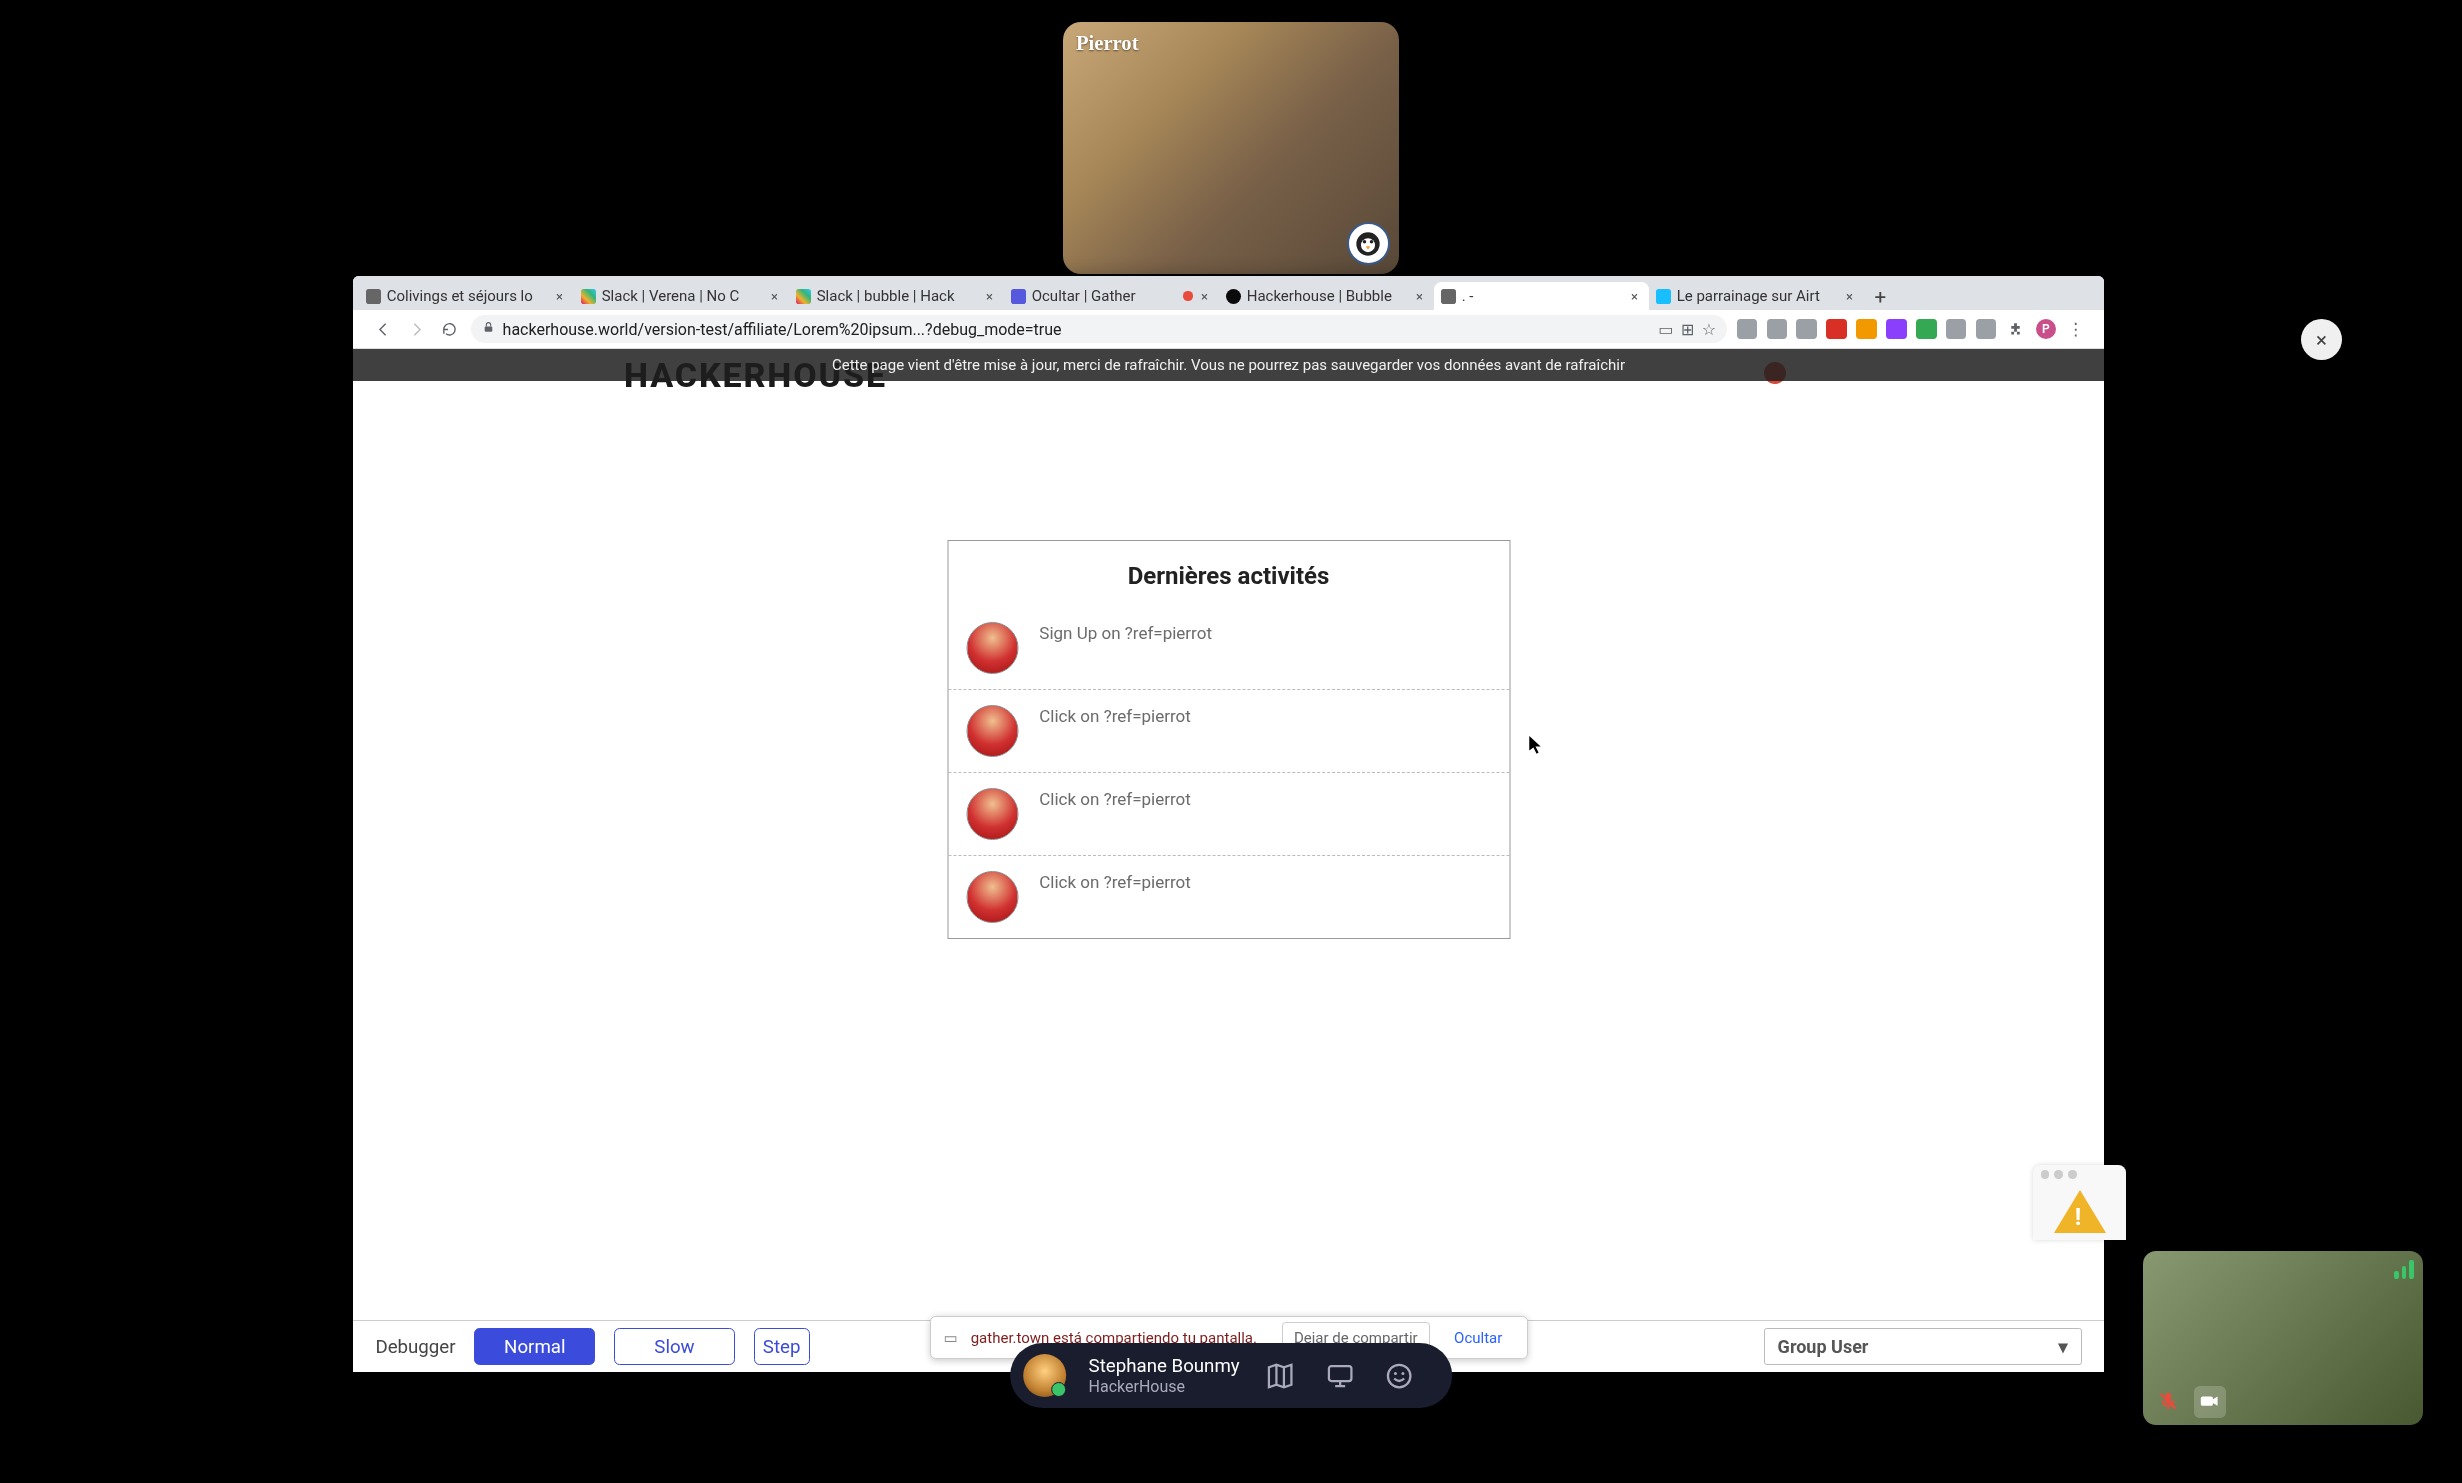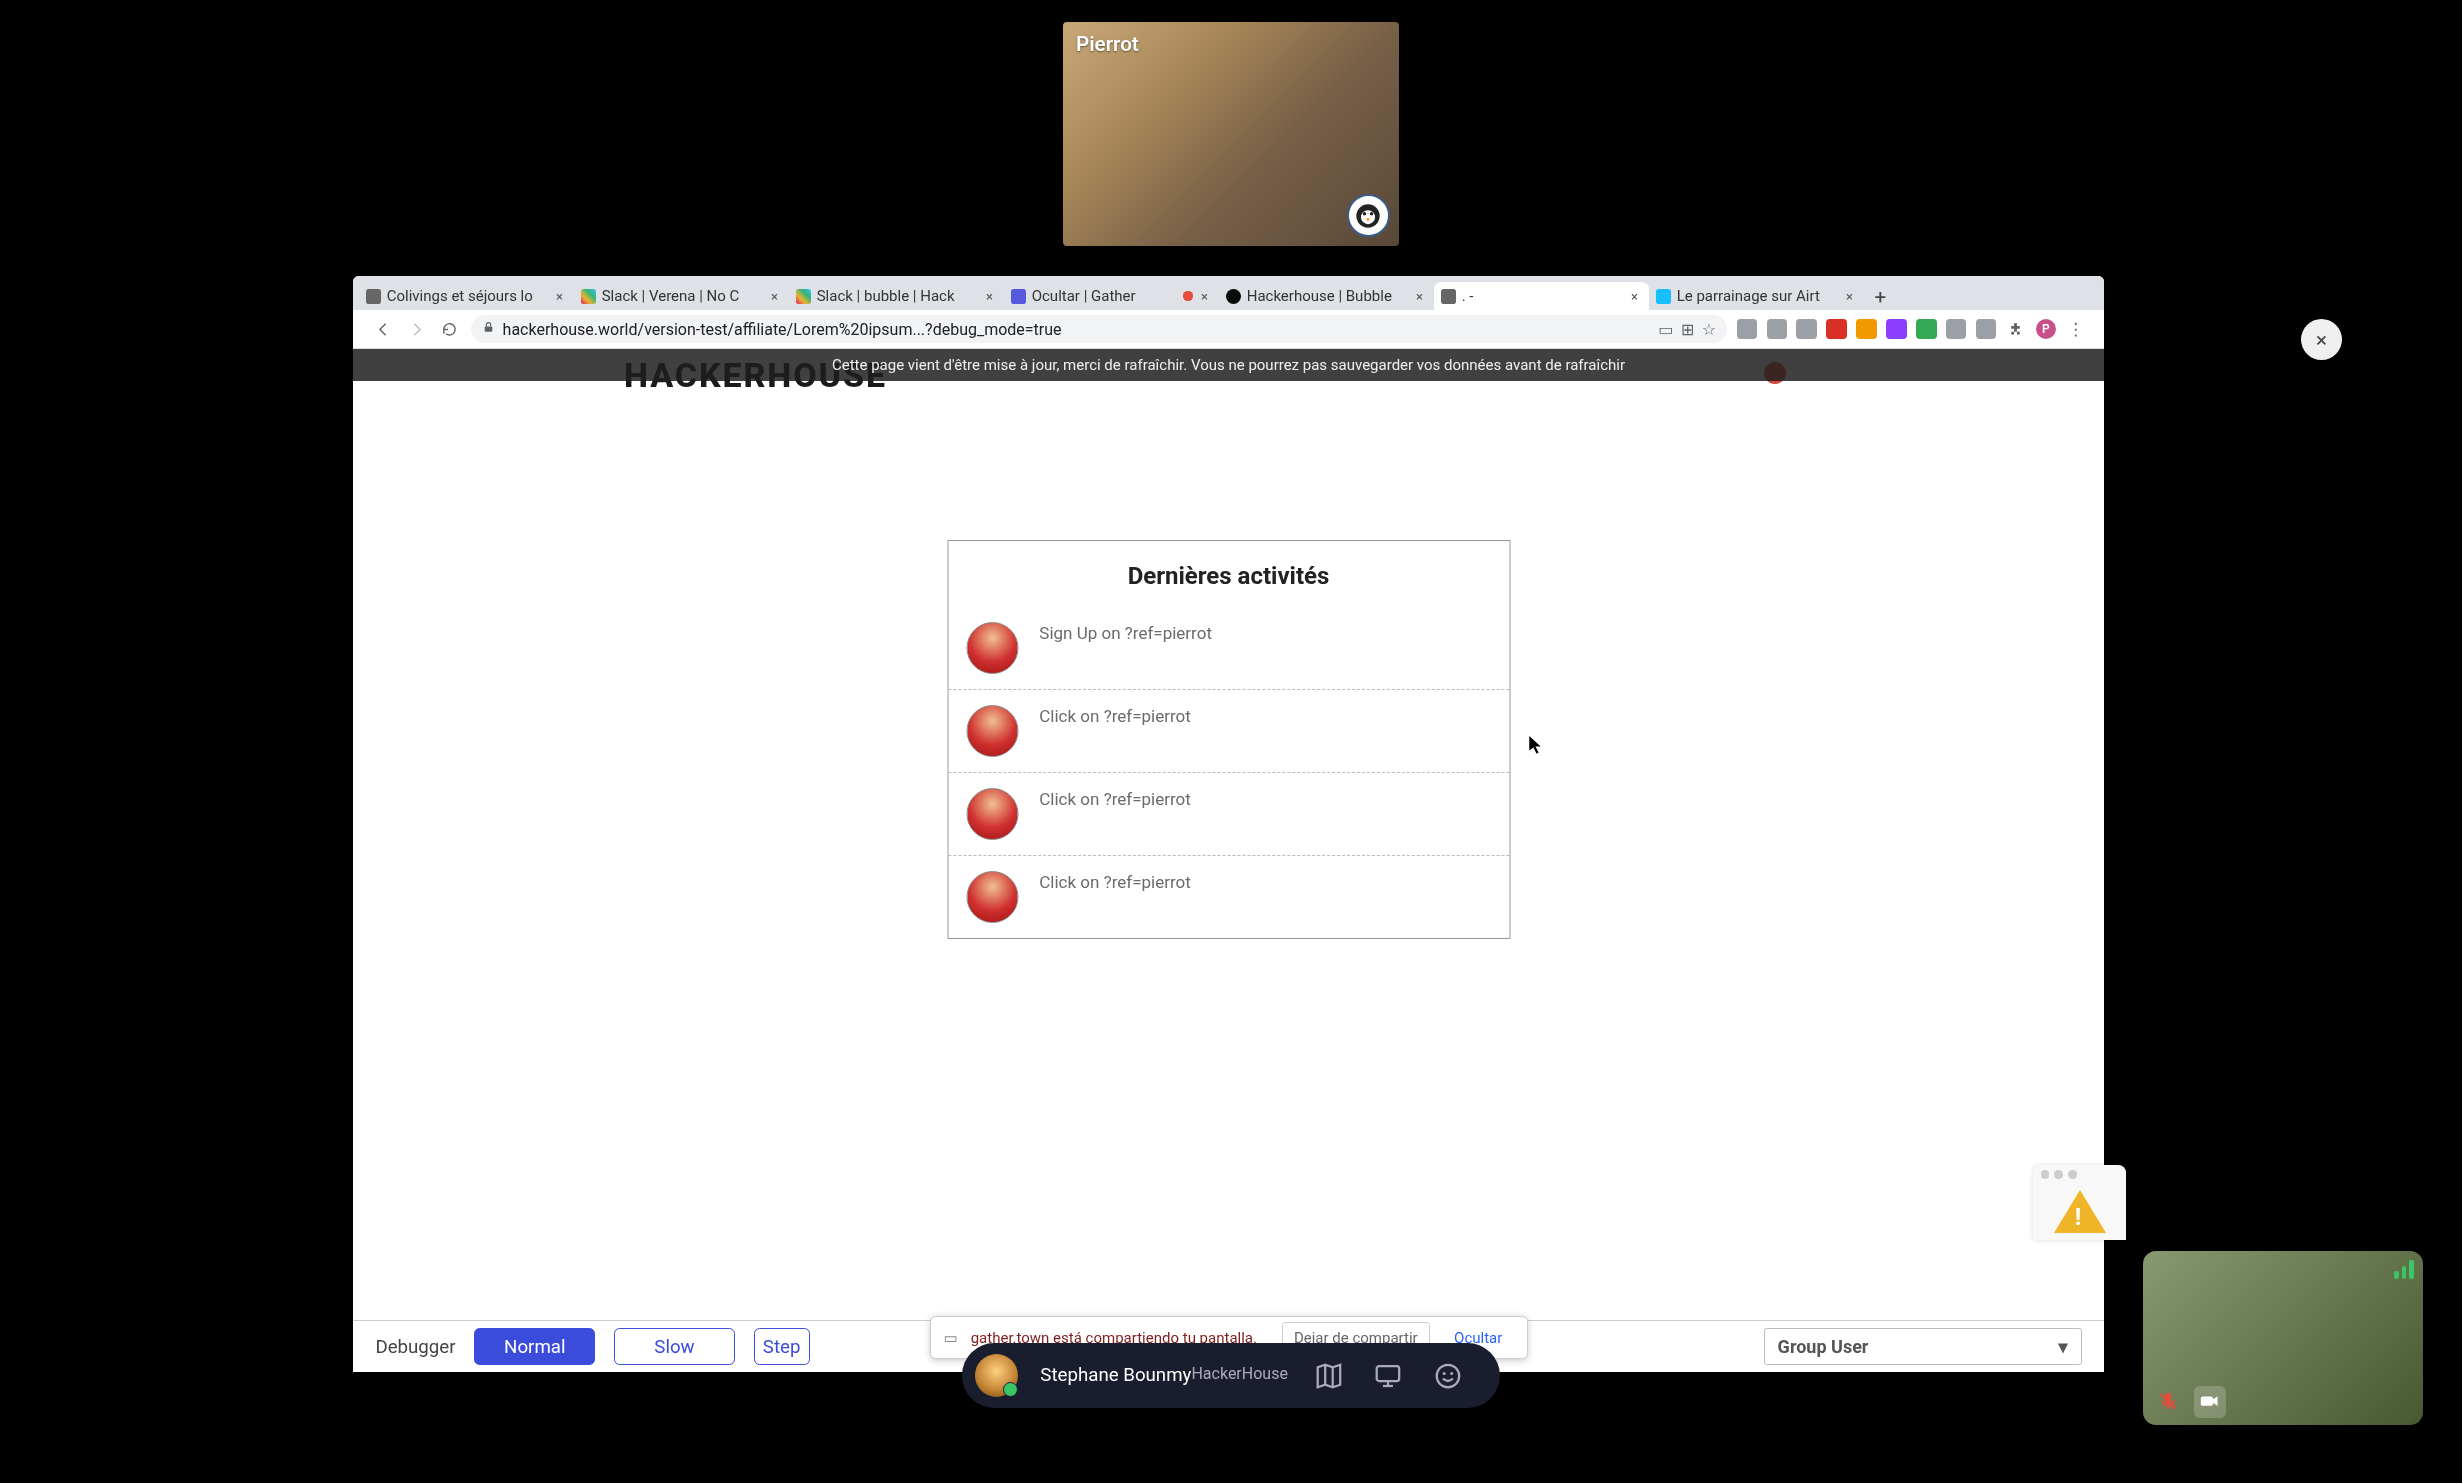--- a/index.html
+++ b/index.html
@@ -12,24 +12,25 @@
     position: relative;
   }
 
   
   .video-top {
     position: absolute;
     top: 22.4px;
     left: 50%;
     transform: translateX(-50%);
     width: 336px;
-    height: 224px;
-    border-radius: 4px;
+    height: 252px;
+    border-radius: 18px;
     background: linear-gradient(135deg, #c8a878 0%, #a88858 30%, #786048 60%, #584838 100%);
     overflow: hidden;
+    font-family: Liberation Serif, serif;
   }
   .video-top-label {
     position: absolute;
     top: 9.3px;
     left: 13px;
     color: #fff;
     font-size: 20.6px;
     font-weight: 600;
     text-shadow: 0 0.9px 1.9px rgba(0,0,0,0.5);
   }
@@ -352,21 +353,21 @@
   }
   .dock-avatar::after {
     content: '';
     position: absolute;
     bottom: 0; right: 0;
     width: 13px; height: 13px;
     border-radius: 50%;
     background: #3ac569;
     border: 1.9px solid #1a1d2e;
   }
-  .dock-name { display: flex; line-height: 1.2; }
+  .dock-name { display: flex; flex-direction: column; line-height: 1.2; }
   .dock-name .primary { color: #fff; font-size: 18.7px; }
   .dock-name .secondary { color: #aab; font-size: 16px; }
   .dock-icon { width: 37px; height: 37px; color: #aab; cursor: pointer; display:flex; align-items:center; justify-content:center; }
   .dock-icon svg { width: 30px; height: 30px; }
 
   
   .self-video {
     position: absolute;
     bottom: 58px;
     right: 39px;

